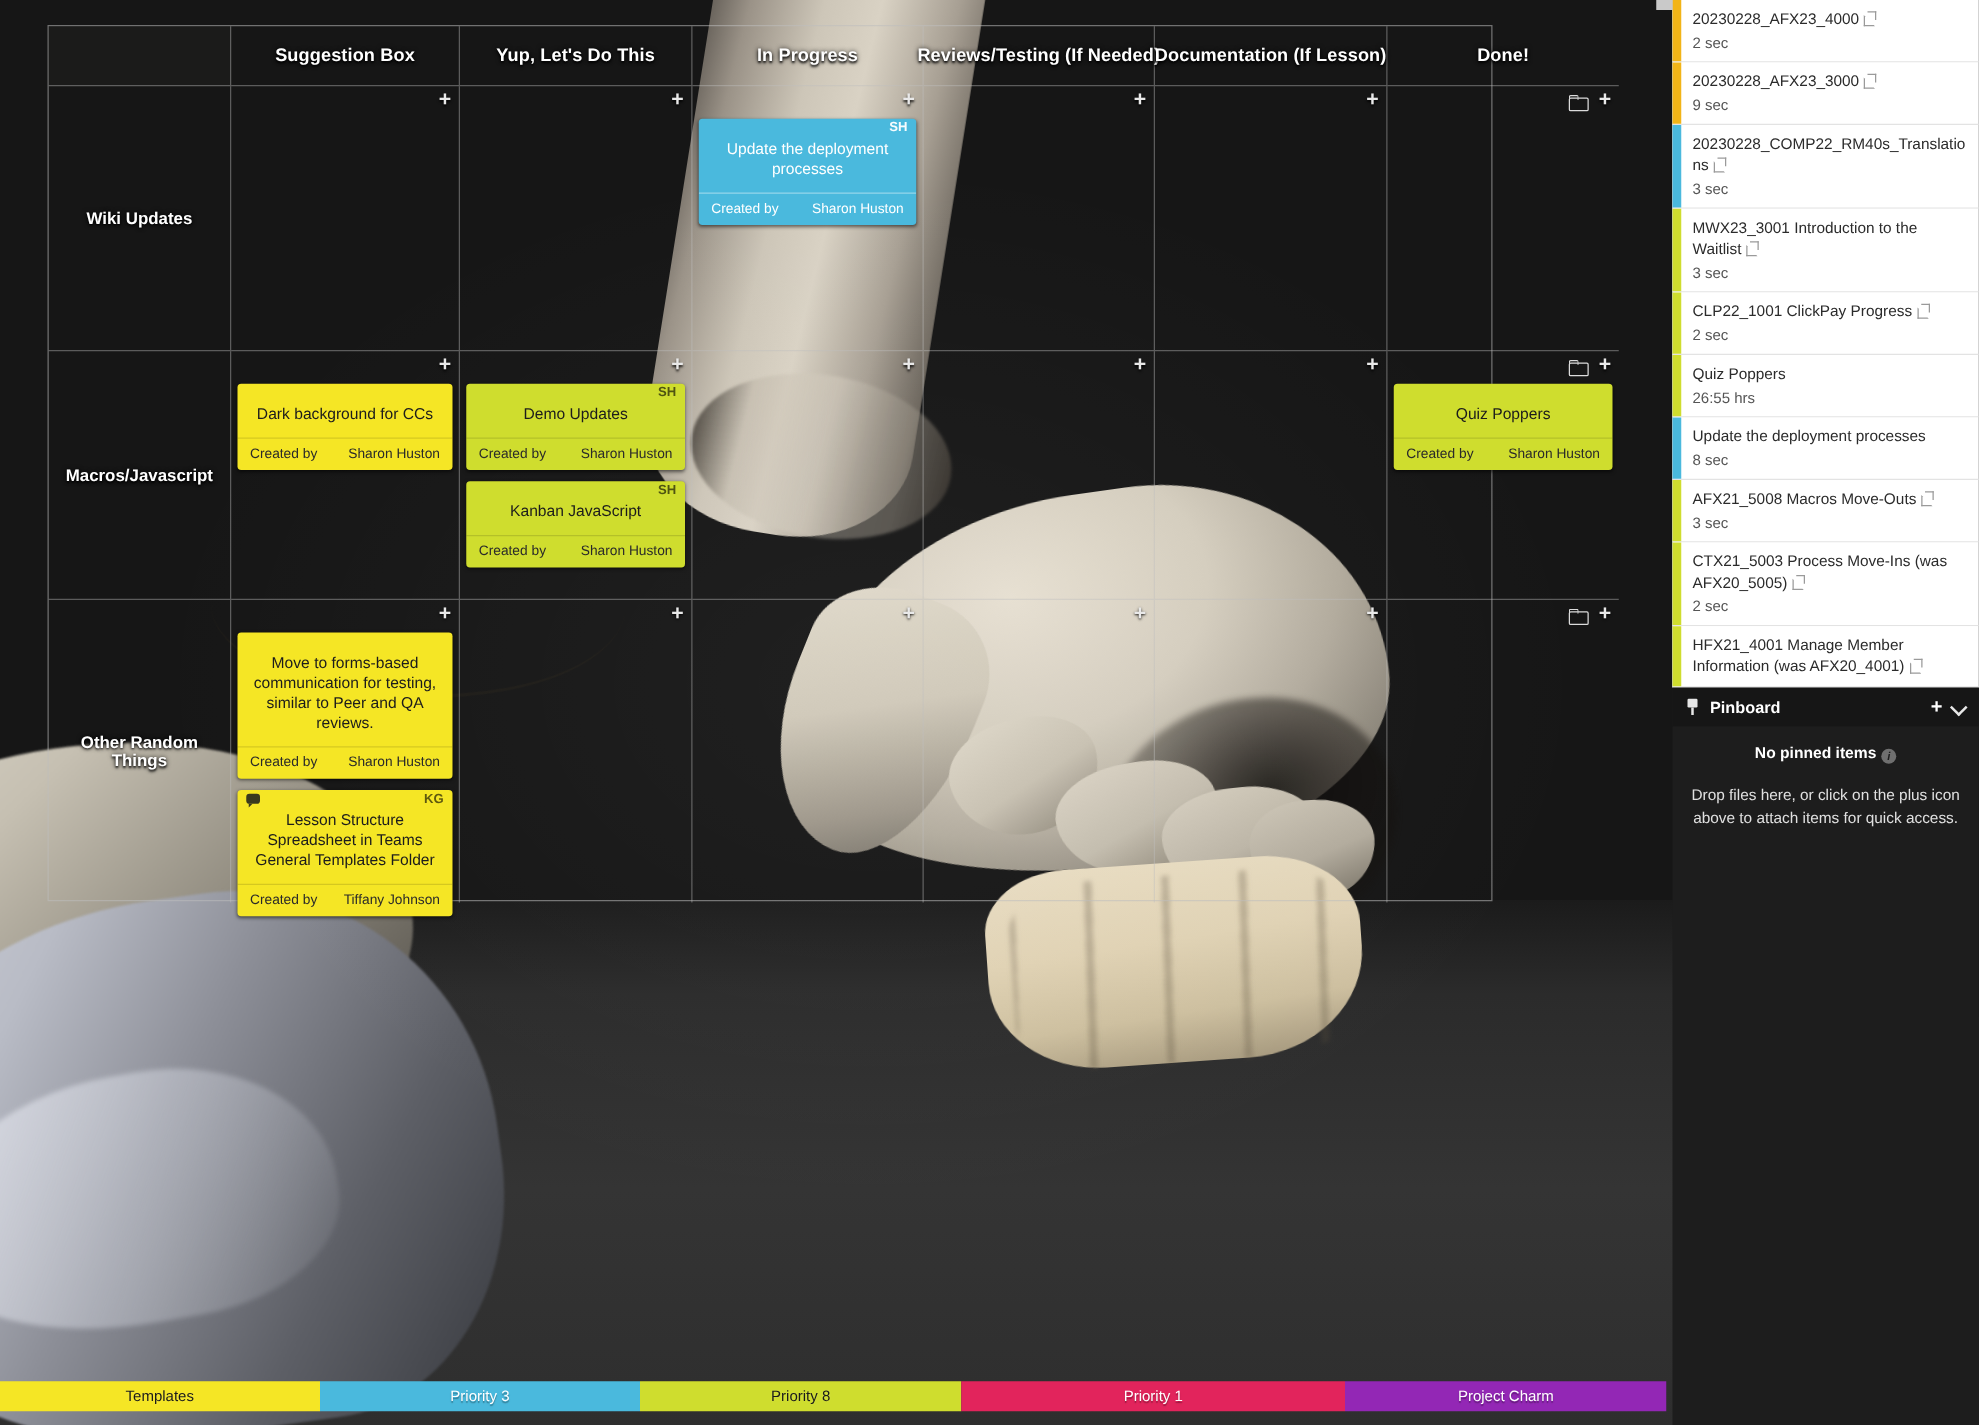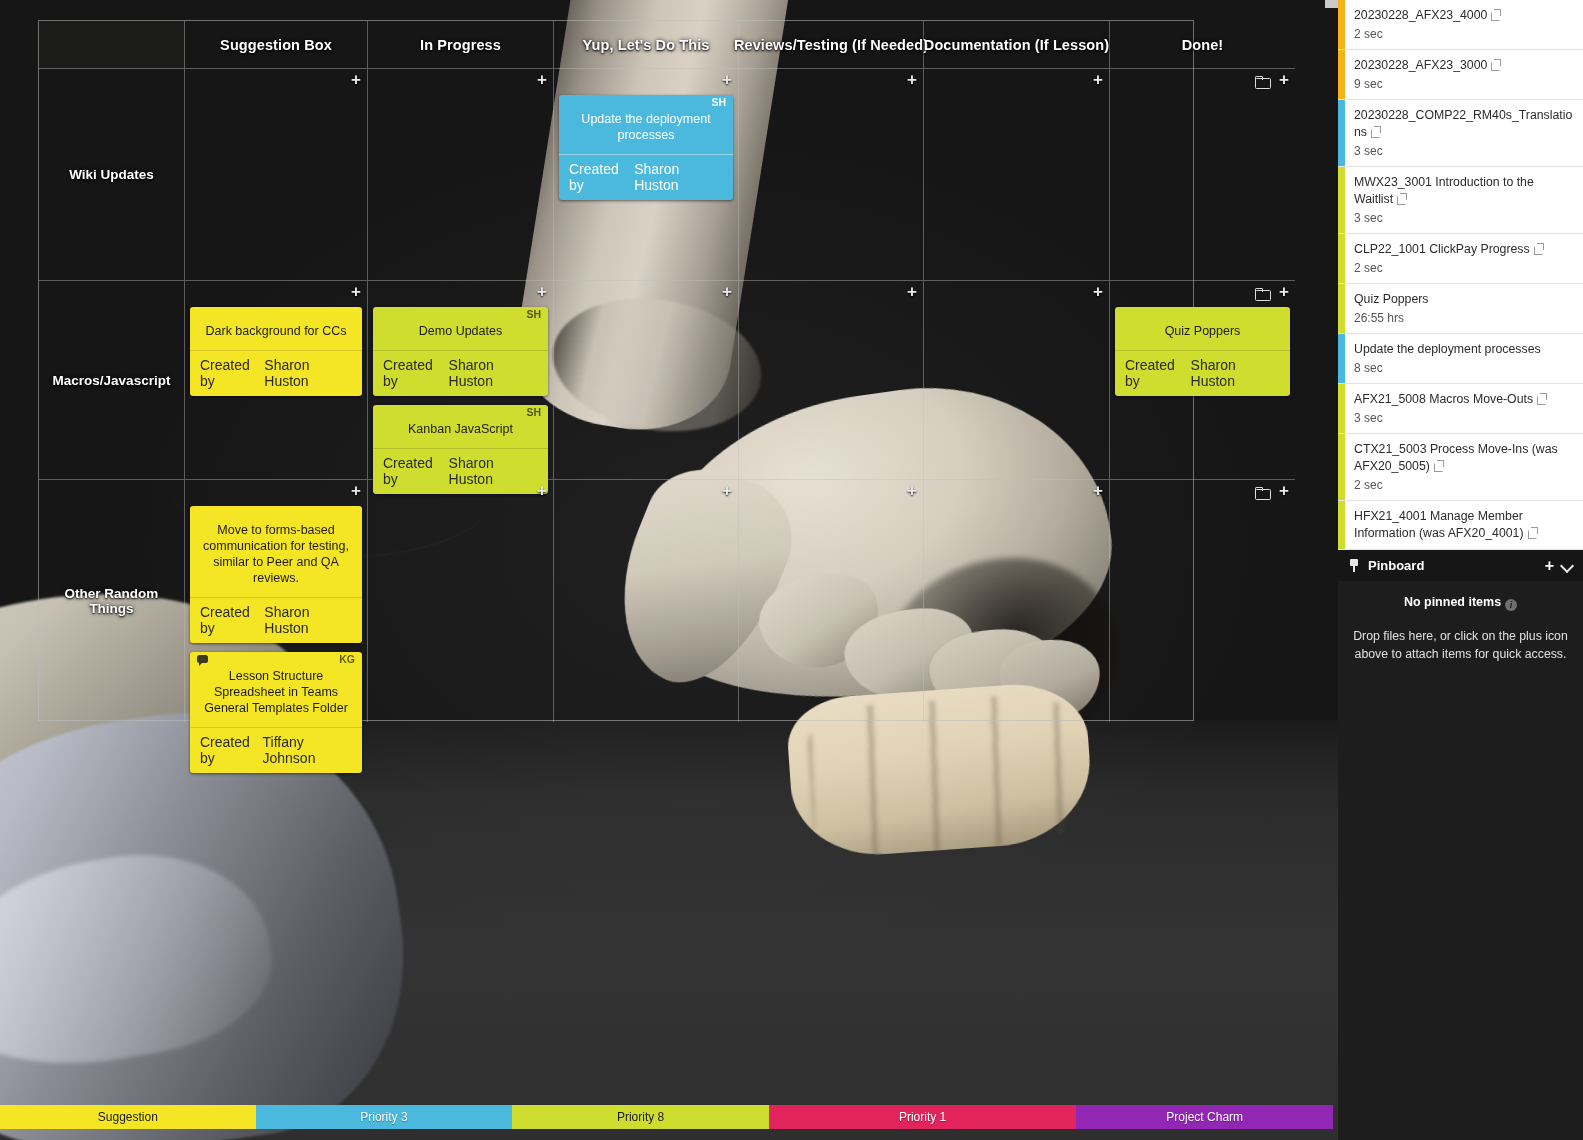--- a/index.html
+++ b/index.html
@@ -196,21 +196,21 @@
   }
   .card-title {
     padding: 0 10px 11px; text-align: center;
     font-size: 12.5px; line-height: 16px; color: #1c1c1c;
   }
   .card.blue .card-title { color: #ffffff; }
   .card-foot {
     border-top: 1px solid rgba(0,0,0,.13);
     display: flex; justify-content: space-between; align-items: center;
     padding: 6px 10px 7px;
-    font-size: 14px; color: #2a2a2a;
+    font-size: 11px; color: #2a2a2a;
   }
   .card.blue .card-foot { border-top-color: rgba(255,255,255,.42); color: #ffffff; }
   .card-foot .who { font-weight: normal; }
 
   
   .legend {
     position: absolute; left: 0; bottom: 11px; width: 1333px; height: 24px;
     display: flex;
   }
   .legend-seg {
@@ -316,22 +316,22 @@
     <div class="finger f4"></div>
     <div class="knuckles"></div>
     <div class="knuck-shadow"></div>
     <div class="wire"></div>
     <div class="vign"></div>
   </div>
 
   <div class="board" id="board">
       <div class="cell col-head corner"></div>
       <div class="cell col-head">Suggestion Box</div>
+      <div class="cell col-head">Yup, Let's Do This</div>
       <div class="cell col-head">In Progress</div>
-      <div class="cell col-head">Yup, Let's Do This</div>
       <div class="cell col-head">Reviews/Testing (If Needed)</div>
       <div class="cell col-head">Documentation (If Lesson)</div>
       <div class="cell col-head lastcol">Done!</div>
       <div class="cell row-head">Wiki Updates</div>
       <div class="cell">
         <div class="cell-tools">
           <span class="ic-plus">+</span>
         </div>
         <div class="cards"></div>
       </div>
@@ -508,21 +508,21 @@
       <div class="cell lastrow lastcol">
         <div class="cell-tools">
           <span class="ic-folder"></span>
           <span class="ic-plus">+</span>
         </div>
         <div class="cards"></div>
       </div>
     </div>
 
   <div class="legend" id="legend">
-      <div class="legend-seg" style="background: rgb(245, 230, 37); width: 266px;">Suggestion</div>
+      <div class="legend-seg" style="background: rgb(245, 230, 37); width: 266px;">Templates</div>
       <div class="legend-seg light" style="background: rgb(74, 185, 221); width: 267px;">Priority 3</div>
       <div class="legend-seg" style="background: rgb(207, 221, 46); width: 267px;">Priority 8</div>
       <div class="legend-seg light" style="background: rgb(226, 36, 92); width: 320px;">Priority 1</div>
       <div class="legend-seg light" style="background: rgb(147, 39, 181); width: 267px;">Project Charm</div>
     </div>
 
   <div class="sidebar">
     <div class="sb-strip"></div>
     <div class="sb-list" id="sb-list">
         <div class="sb-item">

